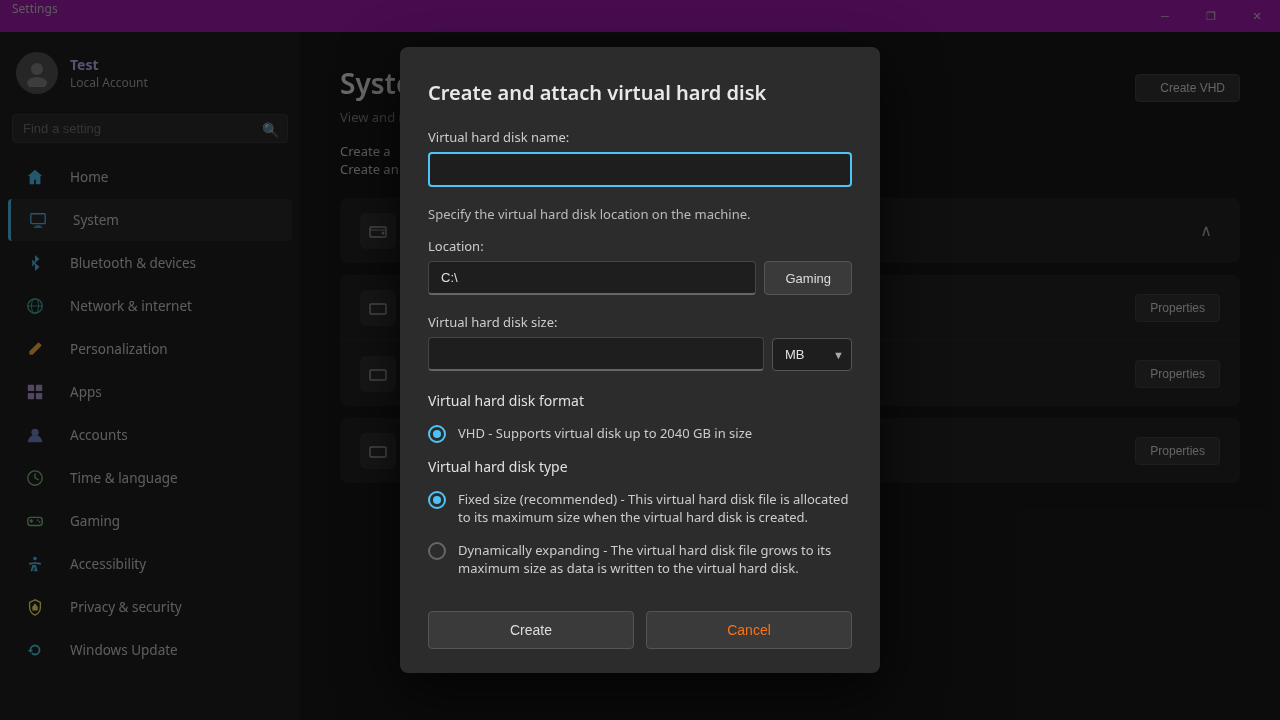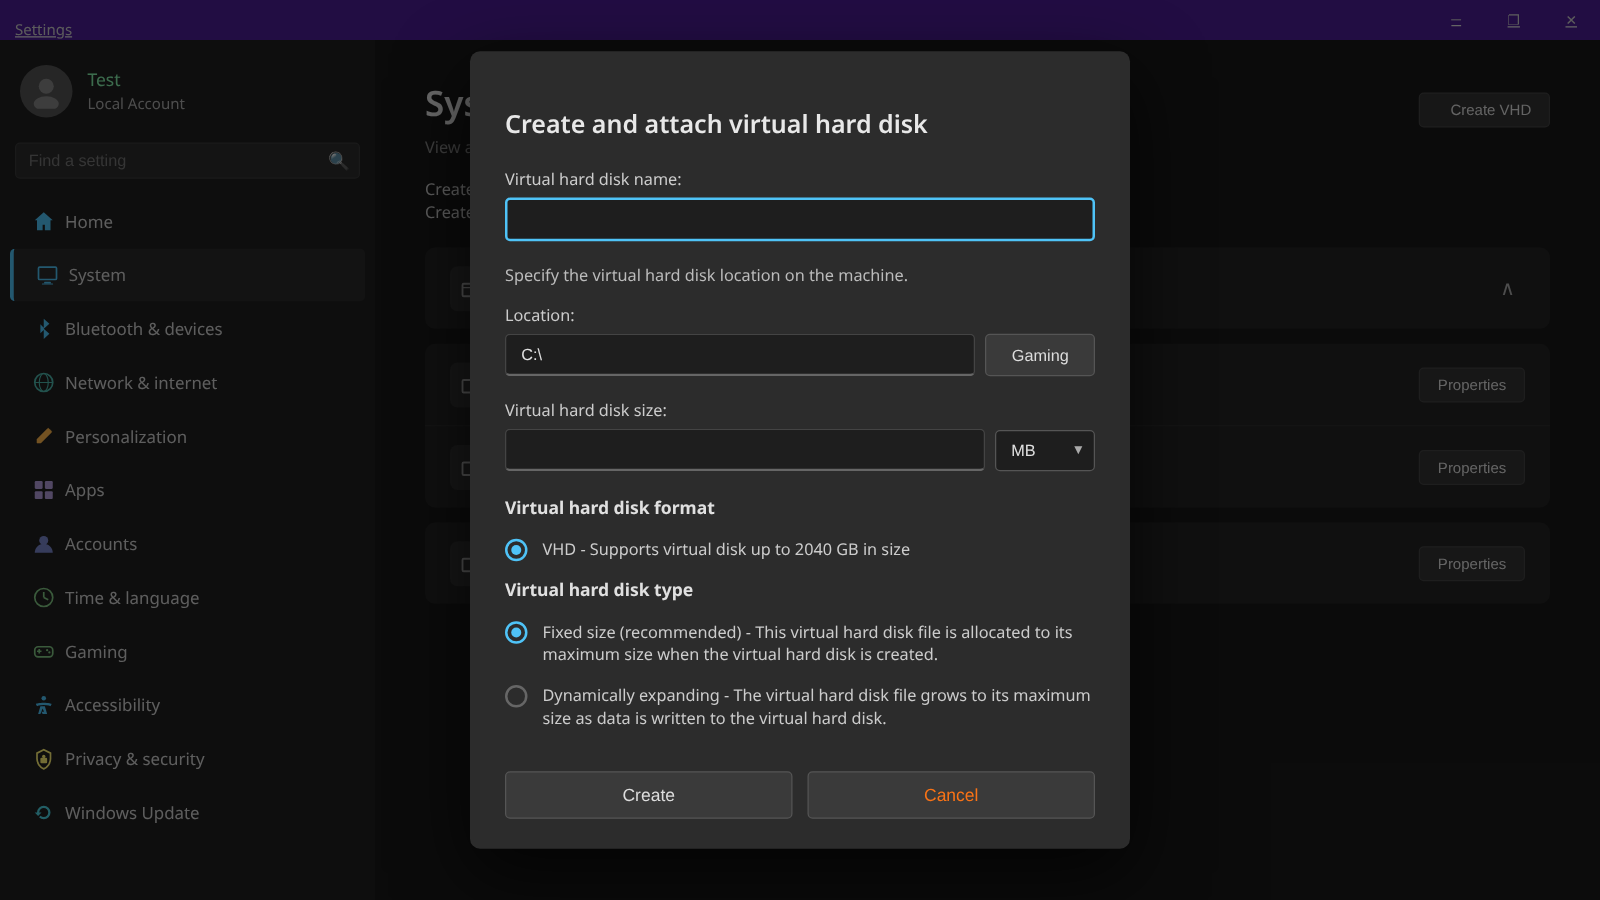--- a/index.html
+++ b/index.html
@@ -11,27 +11,26 @@
       height: 720px;
       overflow: hidden;
       position: relative;
     }
 
     
     .titlebar {
       position: absolute;
       top: 0; left: 0; right: 0;
       height: 32px;
-      background: #4c1d95;
-      display: flex;
-      align-items: flex-end;
+      background: #a21caf;
+      display: flex;
+      align-items: flex-start;
       justify-content: space-between;
       padding: 0 0 0 12px;
       z-index: 10;
-      text-decoration: underline;
     }
     .titlebar-title {
       font-size: 12px;
       color: #ccc;
     }
     .titlebar-controls {
       display: flex;
       height: 32px;
     }
     .titlebar-btn {
@@ -80,22 +79,22 @@
       background: #555;
       display: flex;
       align-items: center;
       justify-content: center;
       font-size: 20px;
       color: #ccc;
       flex-shrink: 0;
     }
     .user-info-name {
       font-size: 14px;
-      font-weight: 400;
-      color: #86efac;
+      font-weight: 700;
+      color: #c4b5fd;
     }
     .user-info-sub {
       font-size: 12px;
       color: #aaa;
     }
 
     
     .search-container {
       padding: 4px 12px 12px 12px;
     }
@@ -121,21 +120,21 @@
       color: #aaa;
       font-size: 14px;
       pointer-events: none;
     }
 
     
     .nav-item {
       display: flex;
       align-items: center;
       padding: 10px 16px;
-      gap: 6px;
+      gap: 24px;
       cursor: pointer;
       border-radius: 4px;
       margin: 1px 8px;
       color: #d0d0d0;
       font-size: 13.5px;
     }
     .nav-item.active {
       background: #2b2b2b;
       border-left: 3px solid #4fc3f7;
     }
@@ -228,25 +227,25 @@
       z-index: 100;
       display: flex;
       align-items: center;
       justify-content: center;
     }
 
     
     .dialog {
       background: #2c2c2c;
       border-radius: 8px;
-      width: 528px;
+      width: 480px;
       max-height: 680px;
       overflow-y: auto;
       box-shadow: 0 20px 60px rgba(0,0,0,0.7);
-      padding: 44px 28px 0 28px;
+      padding: 32px 28px 0 28px;
       position: relative;
     }
     .dialog-title {
       font-size: 20px;
       font-weight: 600;
       color: #e8e8e8;
       margin-bottom: 22px;
     }
     .field-label {
       font-size: 13px;
@@ -335,21 +334,21 @@
       top: 50%;
       transform: translateY(-50%);
       pointer-events: none;
       color: #aaa;
       font-size: 11px;
     }
 
     
     .section-heading {
       font-size: 14px;
-      font-weight: 700;
+      font-weight: 400;
       color: #e0e0e0;
       margin-bottom: 14px;
     }
 
     
     .radio-option {
       display: flex;
       align-items: flex-start;
       gap: 12px;
       margin-bottom: 14px;

